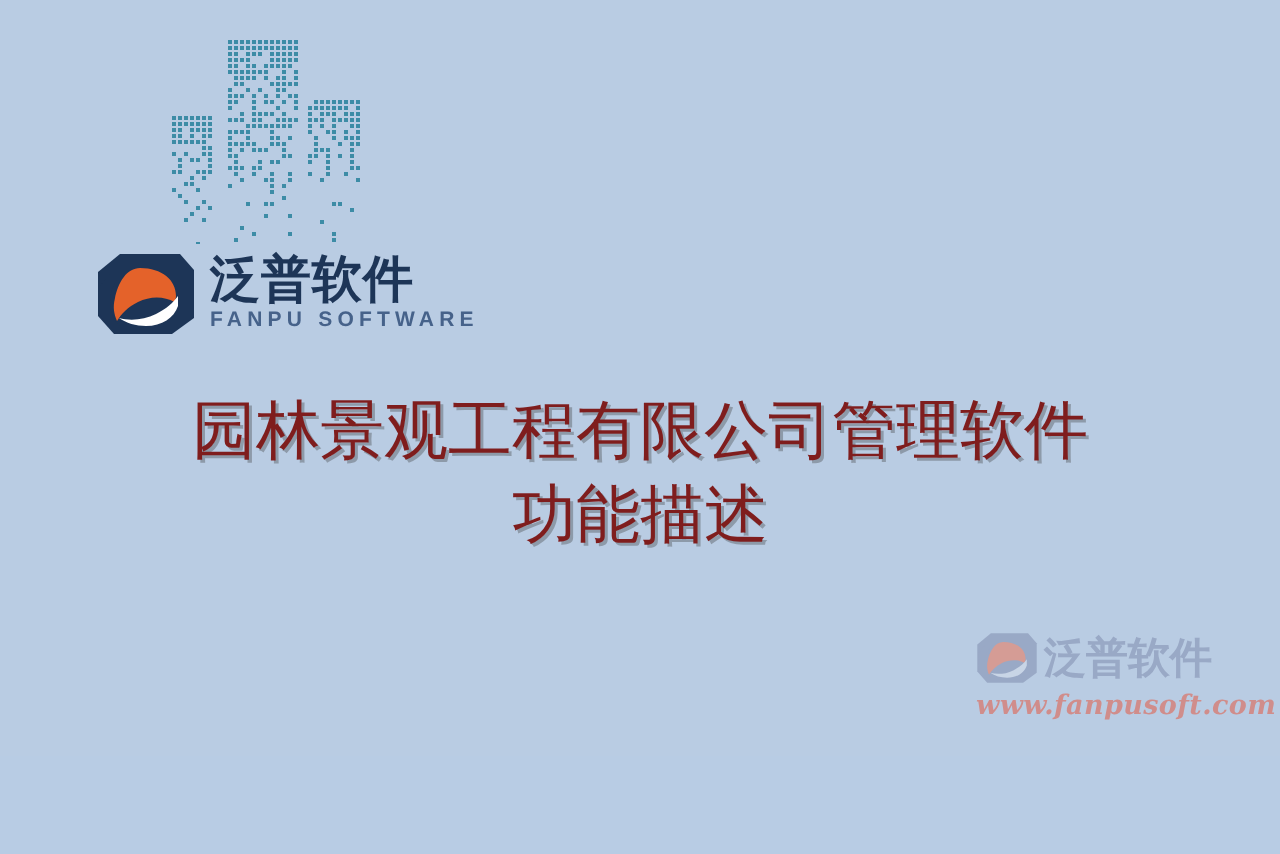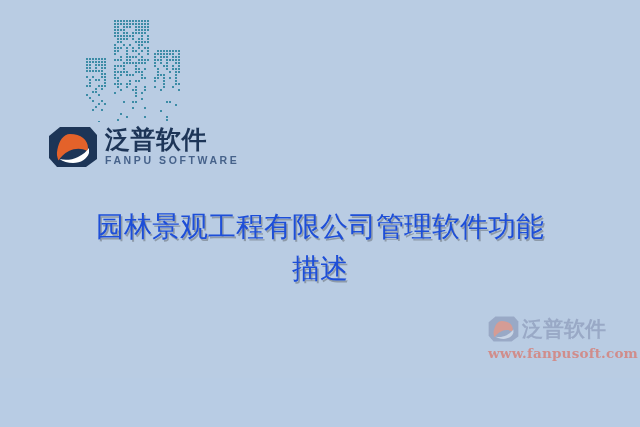--- a/index.html
+++ b/index.html
@@ -76,25 +76,25 @@
   
   .title-block {
     position: absolute;
     left: 78px;
     top: 190px;
     width: 484px;
     text-align: center;
   }
   .slide-title {
     font-family: "DejaVu Serif", "Liberation Serif", serif;
-    font-size: 28px;
+    font-size: 32px;
     line-height: 42px;
-    color: #1d4ed8;
+    color: #7f1d1d;
     letter-spacing: 0px;
-    margin: 16px;
+    margin: 4px;
     font-weight: 400;
     text-shadow: 1.5px 1.5px 0 rgba(60,60,60,0.35);
   }
 
   
   .watermark {
     position: absolute;
     right: 6px;
     bottom: 12px;
     width: 146px;
@@ -121,20 +121,21 @@
   .wm-url {
     font-family: "DejaVu Serif", "Liberation Serif", serif;
     font-size: 13.5px;
     font-weight: 700;
     color: #d9756a;
     letter-spacing: 0.2px;
     text-align: center;
     line-height: 1.2;
     margin-top: 1px;
     white-space: nowrap;
+    font-style: italic;
   }
 </style>
 </head>
 <body>
 
 <div class="slide">
 
   <div class="cityscape">
     <svg width="104" height="104" viewBox="0 0 104 104" xmlns="http://www.w3.org/2000/svg" aria-hidden="true">
       <g id="city-dots" fill="#3d8ca6">

